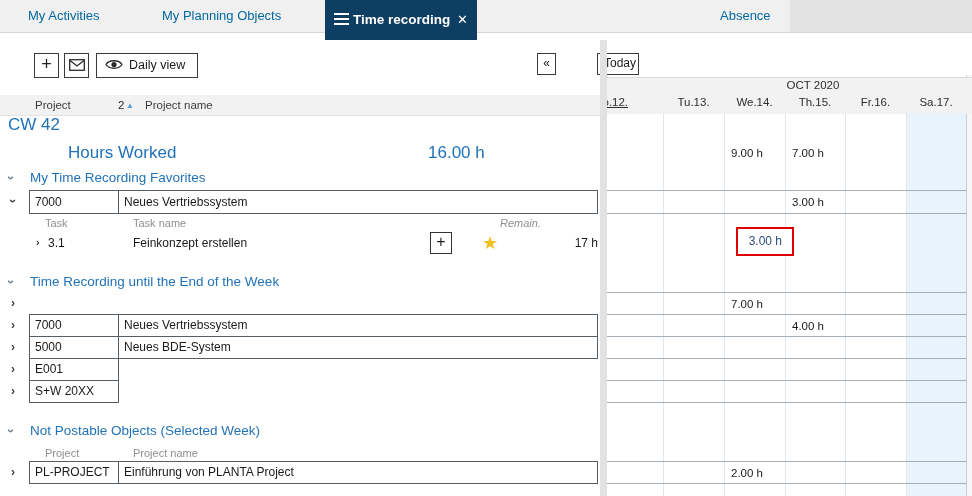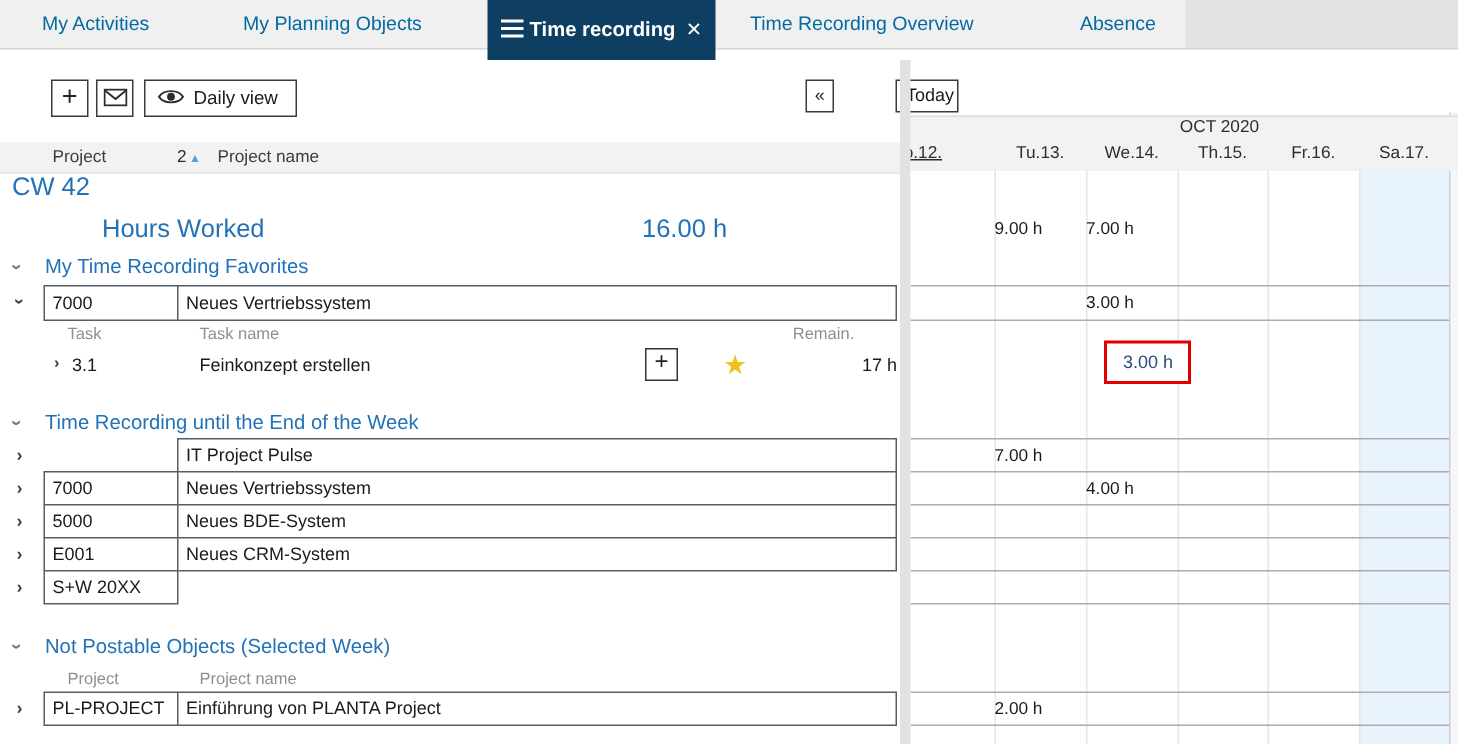--- a/index.html
+++ b/index.html
@@ -35,21 +35,21 @@
   
   .cal-head{position:absolute;left:607px;top:77px;width:365px;height:36px;background:#f2f2f2;border-top:1px solid #dcdcdc;}
   .cal-month{position:absolute;left:607px;top:79px;width:412px;height:16px;text-align:center;font-size:11.5px;color:#2e2e2e;}
   .day-lbl{position:absolute;top:96px;height:15px;text-align:center;font-size:11.5px;color:#2e2e2e;}
   .c0{left:582px;width:57px;text-decoration:underline;} .c1{left:663px;width:61px;} .c2{left:724px;width:61px;}
   .c3{left:785px;width:60px;} .c4{left:845px;width:61px;} .c5{left:906px;width:60px;}
   .weekend{position:absolute;left:906px;top:113px;width:60px;height:383px;background:#e9f3fb;}
   .vline{position:absolute;top:113px;width:1px;height:383px;background:#e2e6e9;}
   .vline-sb{position:absolute;left:966px;top:75px;width:1px;height:421px;background:#c9ced2;}
   .hline{position:absolute;left:607px;width:359px;height:1px;background:#a5adb5;}
-  .dval{position:absolute;height:22px;line-height:22px;font-size:11.5px;color:#1a1a1a;box-sizing:border-box;padding-right:5px;}
+  .dval{position:absolute;height:22px;line-height:22px;text-align:right;font-size:11.5px;color:#1a1a1a;box-sizing:border-box;padding-right:5px;margin-left:44px;}
   .redbox{position:absolute;left:736px;top:227px;width:58px;height:29px;box-sizing:border-box;border:2px solid #e00000;background:#ffffff;z-index:2;}
   .redbox .dval-in{display:block;line-height:25px;text-align:right;padding-right:10px;font-size:12px;color:#2d4d7c;}
 
   
   .lhead{position:absolute;left:0;top:95px;width:600px;height:20px;background:#f2f2f2;border-bottom:1px solid #e3e3e3;font-size:11.5px;color:#3c3c3c;line-height:20px;}
   .lhead .h-project{position:absolute;left:35px;}
   .lhead .h-sortnum{position:absolute;left:118px;color:#2b2b2b;}
   .lhead .h-sortarrow{position:absolute;left:126px;top:1px;font-size:8px;color:#5b9bd5;}
   .lhead .h-pname{position:absolute;left:145px;}
 
@@ -68,41 +68,40 @@
   .cell{position:absolute;top:0;height:100%;box-sizing:border-box;border:1px solid #555d65;background:#ffffff;
         font-size:12px;color:#1a1a1a;padding-left:5px;white-space:nowrap;overflow:hidden;}
   .cell-code{left:29px;width:90px;}
   .cell-name{left:118px;width:480px;}
   .h24 .cell{line-height:22px;}
   .h23 .cell{line-height:21px;}
 
   .subhead{position:absolute;left:0;width:600px;height:14px;line-height:14px;font-size:11px;color:#8f8f8f;}
   .subhead .sh1{position:absolute;left:45px;}
   .subhead .sh2{position:absolute;left:133px;}
-  .subhead .sh3{position:absolute;left:500px;width:98px;text-align:center;}
+  .subhead .sh3{position:absolute;left:500px;width:98px;text-align:left;font-style:italic;}
 
   .taskrow{position:absolute;left:0;top:231px;width:600px;height:24px;font-size:12px;color:#1a1a1a;}
   .taskrow .chev{position:absolute;left:36px;top:5px;font-size:11px;color:#3c3c3c;}
   .taskrow .t-id{position:absolute;left:48px;line-height:24px;}
   .taskrow .t-name{position:absolute;left:133px;line-height:24px;}
   .addtask{position:absolute;left:430px;top:1px;width:22px;height:22px;box-sizing:border-box;border:1.5px solid #333;background:#fff;text-align:center;}
   .addtask .plus{display:block;line-height:17px;font-size:16px;color:#222;}
   .star{position:absolute;left:482px;top:0;font-size:18px;line-height:24px;color:#efc020;}
   .t-remain{position:absolute;left:500px;width:98px;text-align:right;line-height:24px;}
 </style>
 </head>
 <body>
 
 <div id="app">
 
   <div class="tabbar">
     <div class="tabbar-dark"></div>
     <span class="tab" style="left:28px;">My Activities</span>
     <span class="tab" style="left:162px;">My Planning Objects</span>
-    <span class="tab" style="left:500px;">Time Recording Overview</span>
     <span class="tab" style="left:720px;">Absence</span>
   </div>
   <div class="tab-active">
     <span class="burger">
       <div></div>
       <div></div>
       <div></div>
     </span>
     <span class="lbl">Time recording</span>
     <span class="tab-close">✕</span>
@@ -204,41 +203,39 @@
     <span class="dval-in">3.00 h</span>
   </div>
 
   <div class="sect" style="top:272px;text-decoration:underline;">
     <span class="chev chev-down">›</span>
     <span class="s-lbl">Time Recording until the End of the Week</span>
   </div>
 
   <div class="prow h23" style="top:292px;height:23px;">
     <span class="chev">›</span>
-    <div class="cell cell-name">IT Project Pulse</div>
   </div>
   <span class="dval c1" style="top:293px;">7.00 h</span>
 
   <div class="prow h23" style="top:314px;height:23px;">
     <span class="chev">›</span>
     <div class="cell cell-code">7000</div>
     <div class="cell cell-name">Neues Vertriebssystem</div>
   </div>
   <span class="dval c2" style="top:315px;">4.00 h</span>
 
   <div class="prow h23" style="top:336px;height:23px;">
     <span class="chev">›</span>
     <div class="cell cell-code">5000</div>
     <div class="cell cell-name">Neues BDE-System</div>
   </div>
 
   <div class="prow h23" style="top:358px;height:23px;">
     <span class="chev">›</span>
     <div class="cell cell-code">E001</div>
-    <div class="cell cell-name">Neues CRM-System</div>
   </div>
 
   <div class="prow h23" style="top:380px;height:23px;">
     <span class="chev">›</span>
     <div class="cell cell-code">S+W 20XX</div>
   </div>
 
   <div class="sect" style="top:421px;">
     <span class="chev chev-down">›</span>
     <span class="s-lbl">Not Postable Objects (Selected Week)</span>

